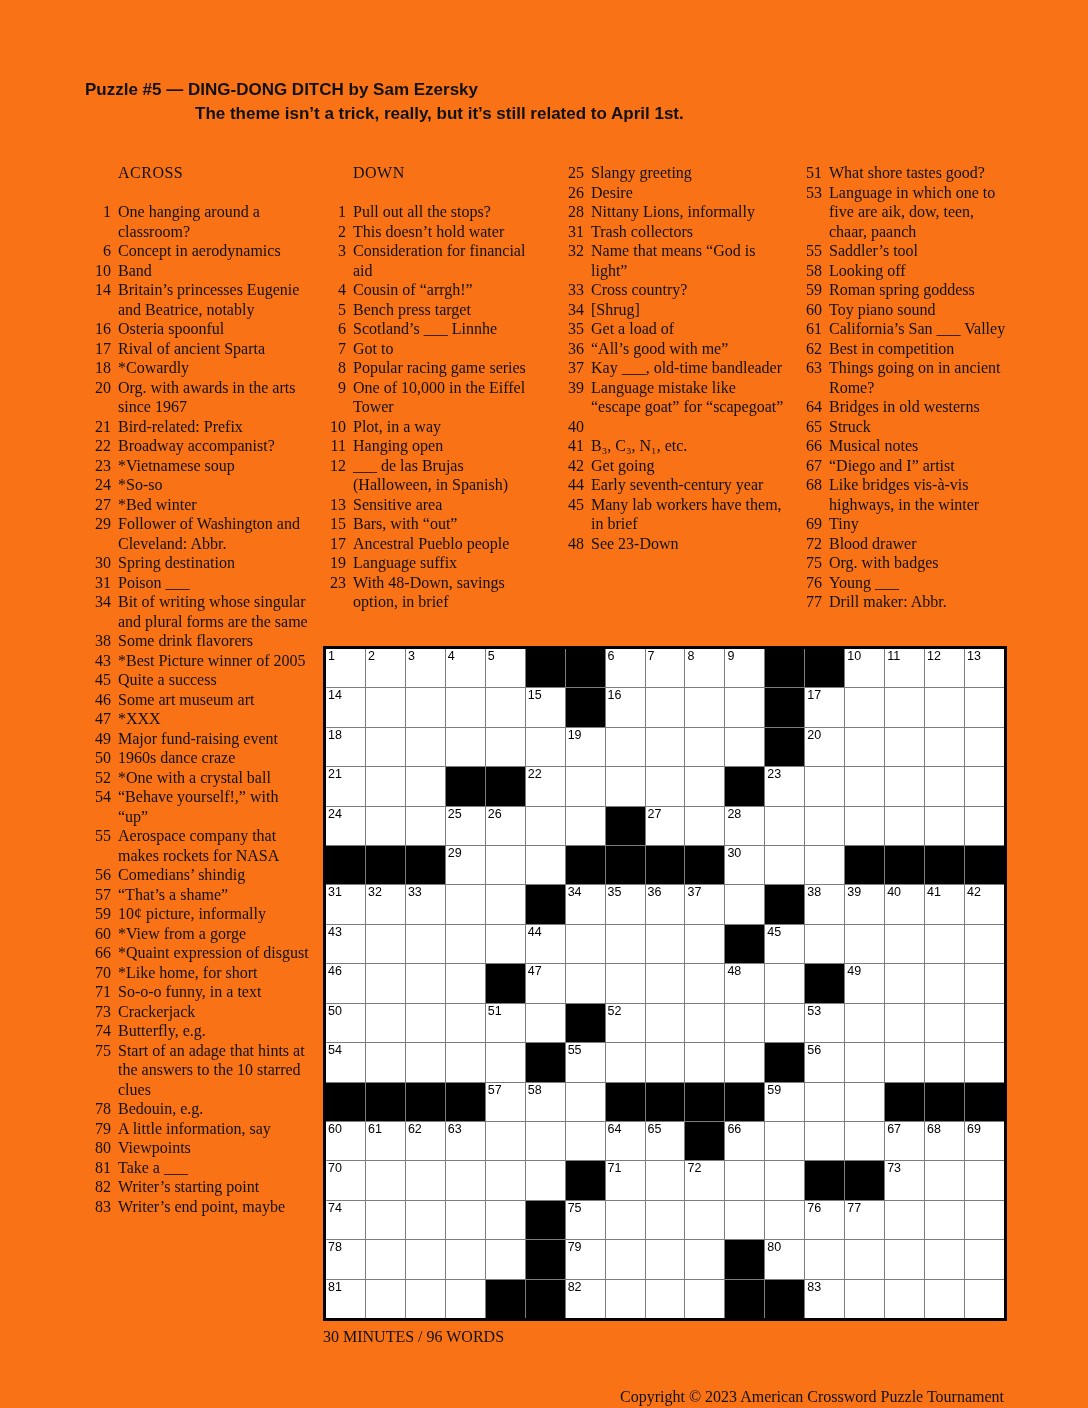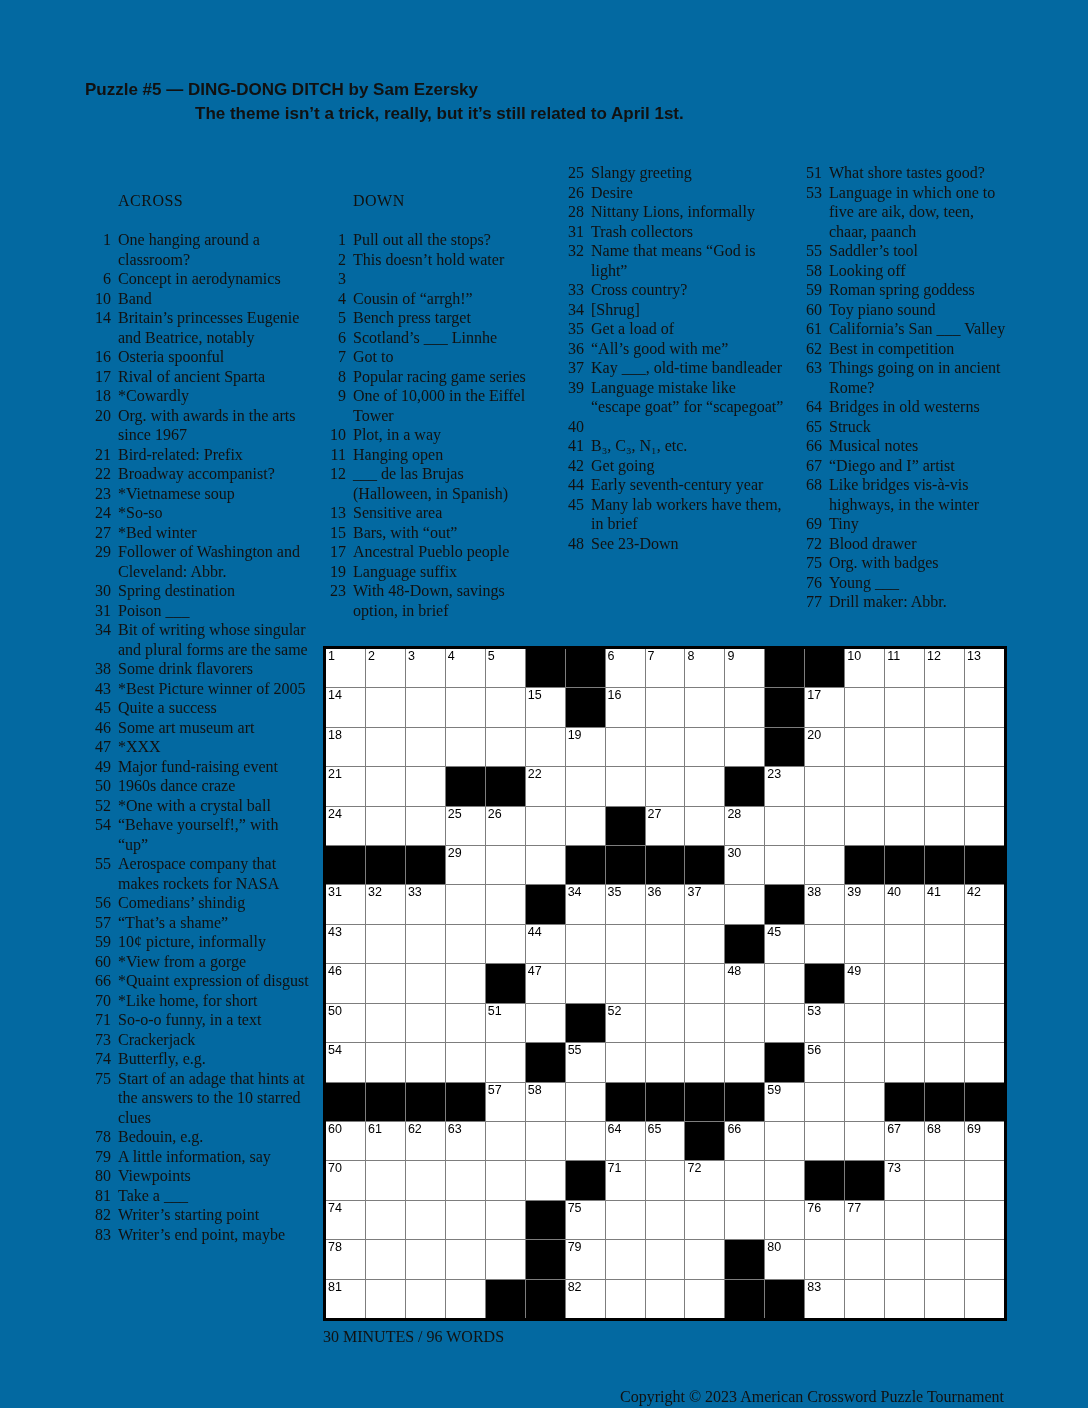--- a/index.html
+++ b/index.html
@@ -1,30 +1,30 @@
 <!DOCTYPE html>
 <html><head>
 <meta charset="utf-8">
 <style>
   html,body { margin:0; padding:0; background:#e8e8e8; }
   #page {
-    position:relative; width:1088px; height:1408px; background:#0369a1;
+    position:relative; width:1088px; height:1408px; background:#f97316;
     font-family:"Liberation Serif", serif; color:#111; overflow:hidden;
     margin:0 auto;
   }
   
   #title-block { position:absolute; left:85px; top:78px; font-family:"Liberation Sans", sans-serif; font-weight:bold; font-size:17px; line-height:24px; }
   #subtitle { margin-left:110px; }
   
   .clue-col { position:absolute; top:163px; font-size:16px; line-height:19.5px; }
   .col-1 { left:85px;  width:226px; }
   .col-2 { left:320px; width:222px; }
   .col-3 { left:558px; width:230px; }
   .col-4 { left:796px; width:214px; }
-  .clue-header { margin-left:33px; margin-bottom:19.5px; letter-spacing:0.5px;margin-top:28px; }
+  .clue-header { margin-left:33px; margin-bottom:19.5px; letter-spacing:0.5px; }
   .clue { display:flex; }
   .cnum { width:26px; text-align:right; flex:0 0 26px; }
   .ctext { margin-left:7px; flex:1; }
   
   #grid {
     position:absolute; left:323px; top:646px; width:684px; height:675px;
     box-sizing:border-box; border:3px solid #000; background:#7d7d7d;
     display:grid; grid-template-columns:repeat(17,1fr); grid-template-rows:repeat(17,1fr);
     gap:1px;
   }
@@ -230,20 +230,21 @@
         <div class="clue">
           <span class="cnum">1</span>
           <span class="ctext">Pull out all the stops?</span>
         </div>
         <div class="clue">
           <span class="cnum">2</span>
           <span class="ctext">This doesn’t hold water</span>
         </div>
         <div class="clue">
           <span class="cnum">3</span>
+          <span class="ctext">Consideration for financial aid</span>
         </div>
         <div class="clue">
           <span class="cnum">4</span>
           <span class="ctext">Cousin of “arrgh!”</span>
         </div>
         <div class="clue">
           <span class="cnum">5</span>
           <span class="ctext">Bench press target</span>
         </div>
         <div class="clue">

